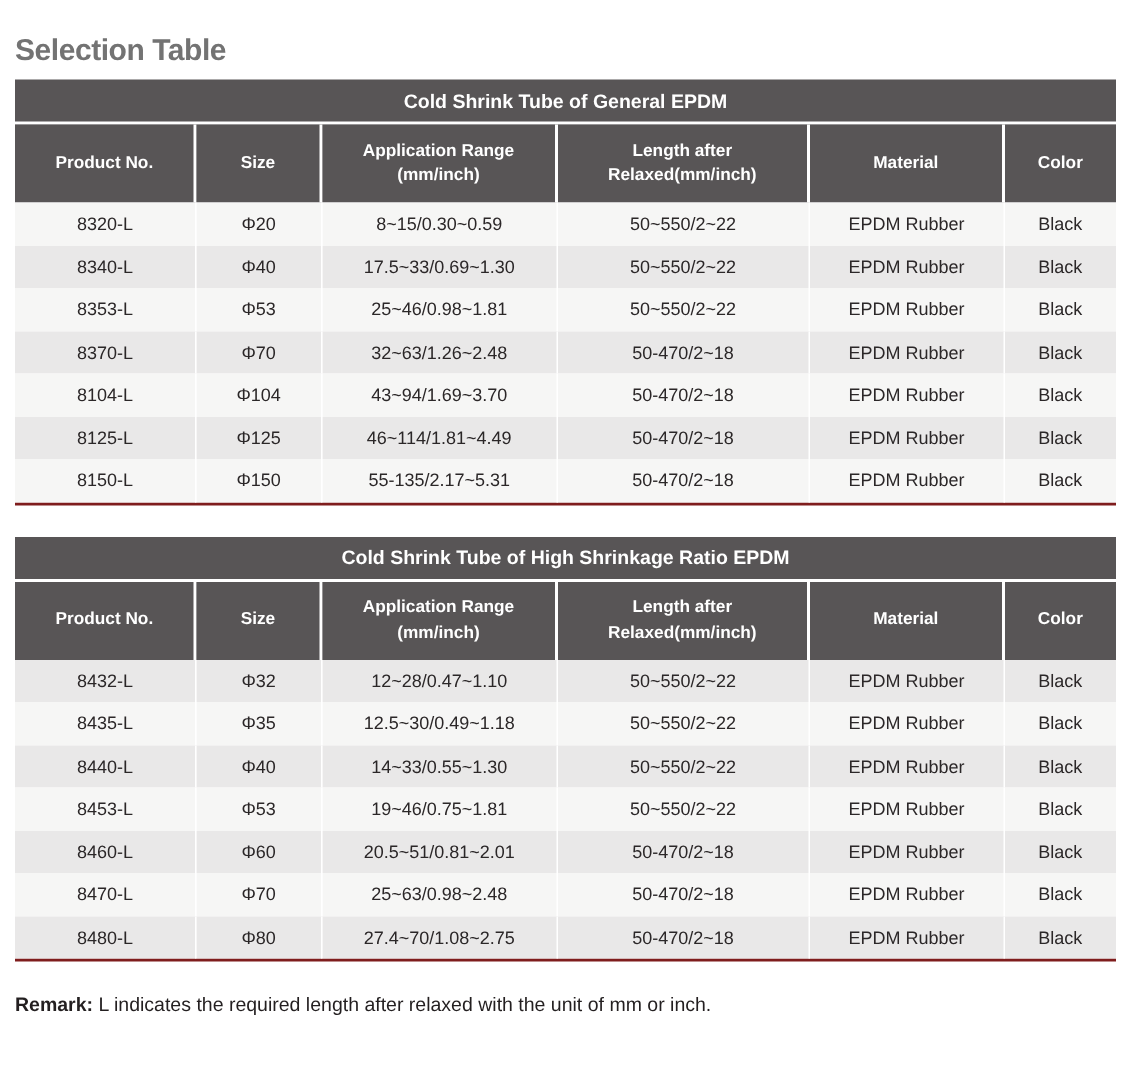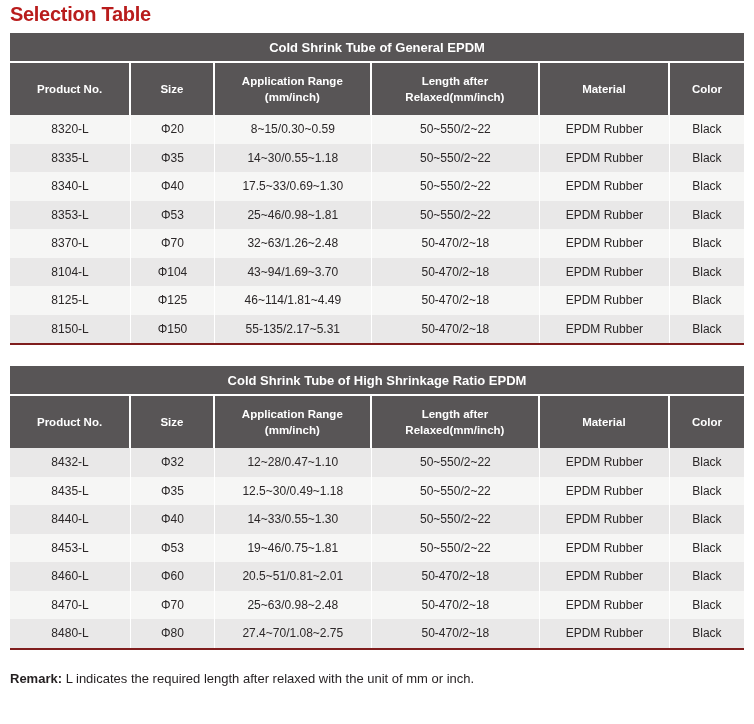--- a/index.html
+++ b/index.html
@@ -3,22 +3,22 @@
 <meta charset="utf-8">
 <style>
   html, body { margin:0; padding:0; background:#ffffff; }
   body {
     width:754px; height:724px; overflow:hidden;
     font-family:"Liberation Sans", sans-serif;
     color:#2b2728;
   }
   .page { padding:3px 10px 0 10px; }
   .page-title {
-    font-size:20px; font-weight:bold; color:#b91c1c;
-    letter-spacing:-0.3px; margin:0 0 7px 0;
+    font-size:20px; font-weight:bold; color:#737373;
+    letter-spacing:-0.3px; margin:20px 0 7px 0;
   }
   table.ctable {
     width:734px; table-layout:fixed;
     border-collapse:separate; border-spacing:0;
     border-bottom:2px solid #7f1d1d;
     margin:0 0 21px 0;
   }
   th.band {
     background:#585556; color:#ffffff;
     height:26px; font-size:13px; font-weight:bold;
@@ -89,28 +89,20 @@
 
     <tr>
           <td>8320-L</td>
           <td>Φ20</td>
           <td>8~15/0.30~0.59</td>
           <td>50~550/2~22</td>
           <td>EPDM Rubber</td>
           <td>Black</td>
         </tr>
         <tr>
-          <td>8335-L</td>
-          <td>Φ35</td>
-          <td>14~30/0.55~1.18</td>
-          <td>50~550/2~22</td>
-          <td>EPDM Rubber</td>
-          <td>Black</td>
-        </tr>
-        <tr>
           <td>8340-L</td>
           <td>Φ40</td>
           <td>17.5~33/0.69~1.30</td>
           <td>50~550/2~22</td>
           <td>EPDM Rubber</td>
           <td>Black</td>
         </tr>
         <tr>
           <td>8353-L</td>
           <td>Φ53</td>

